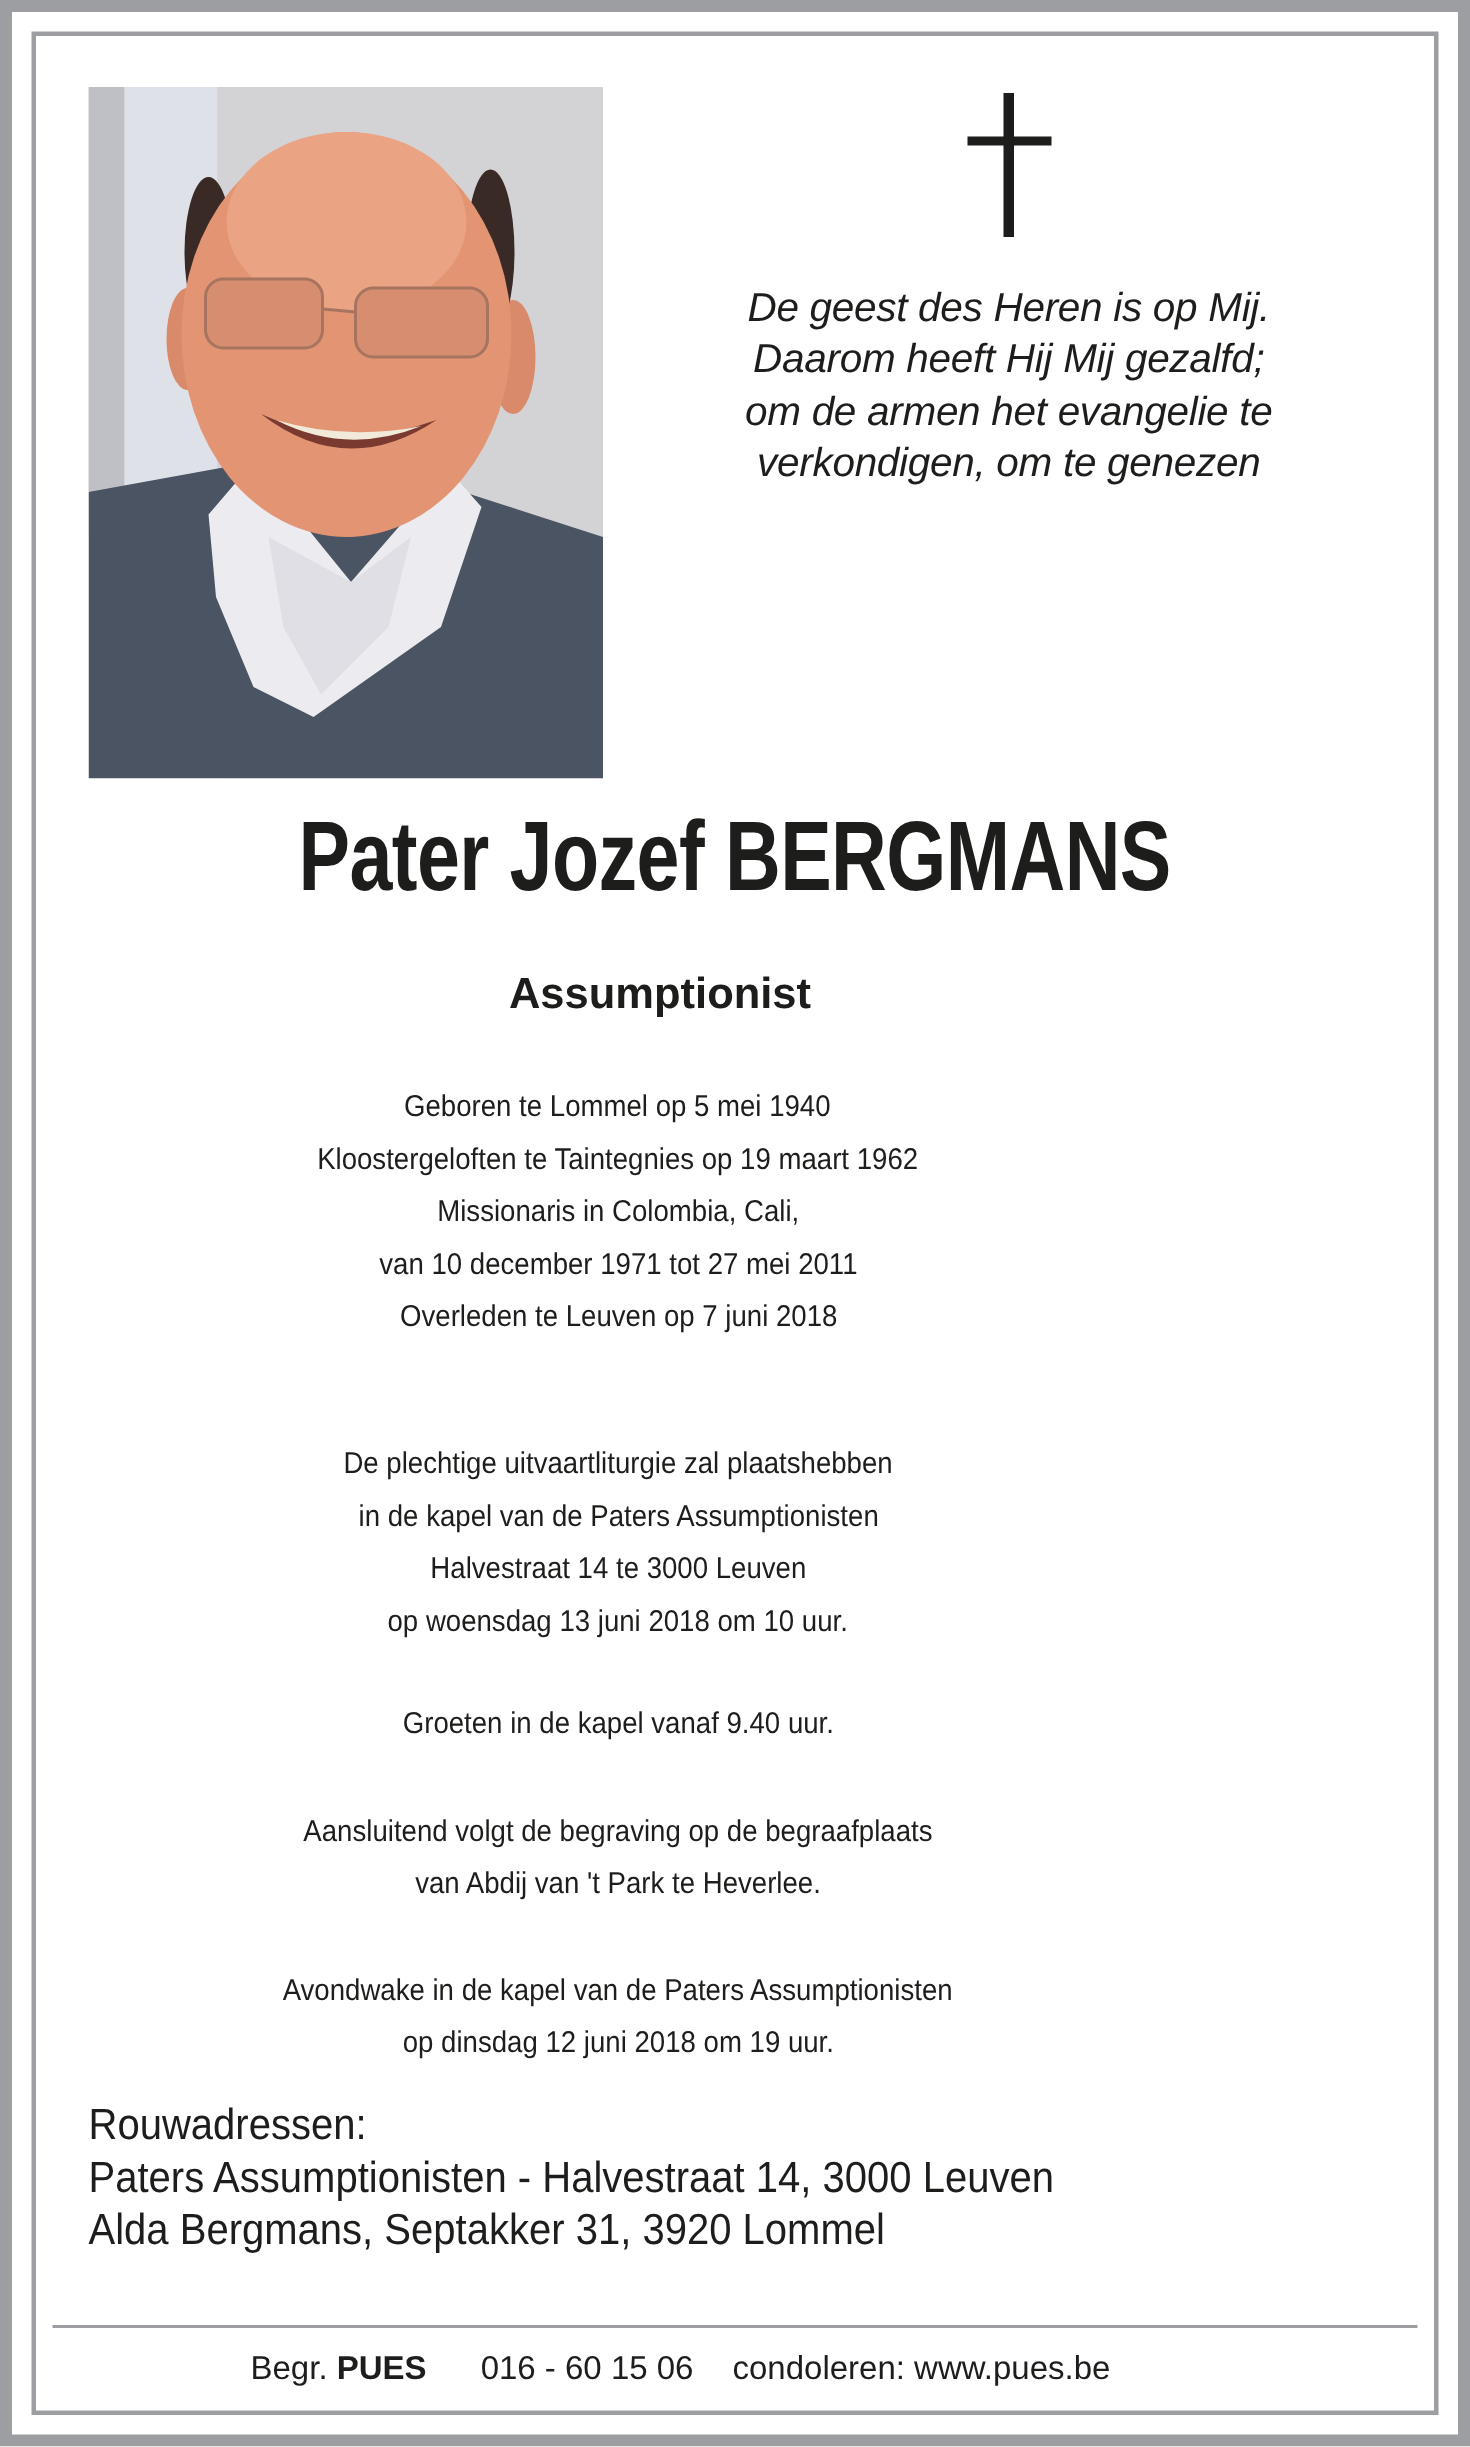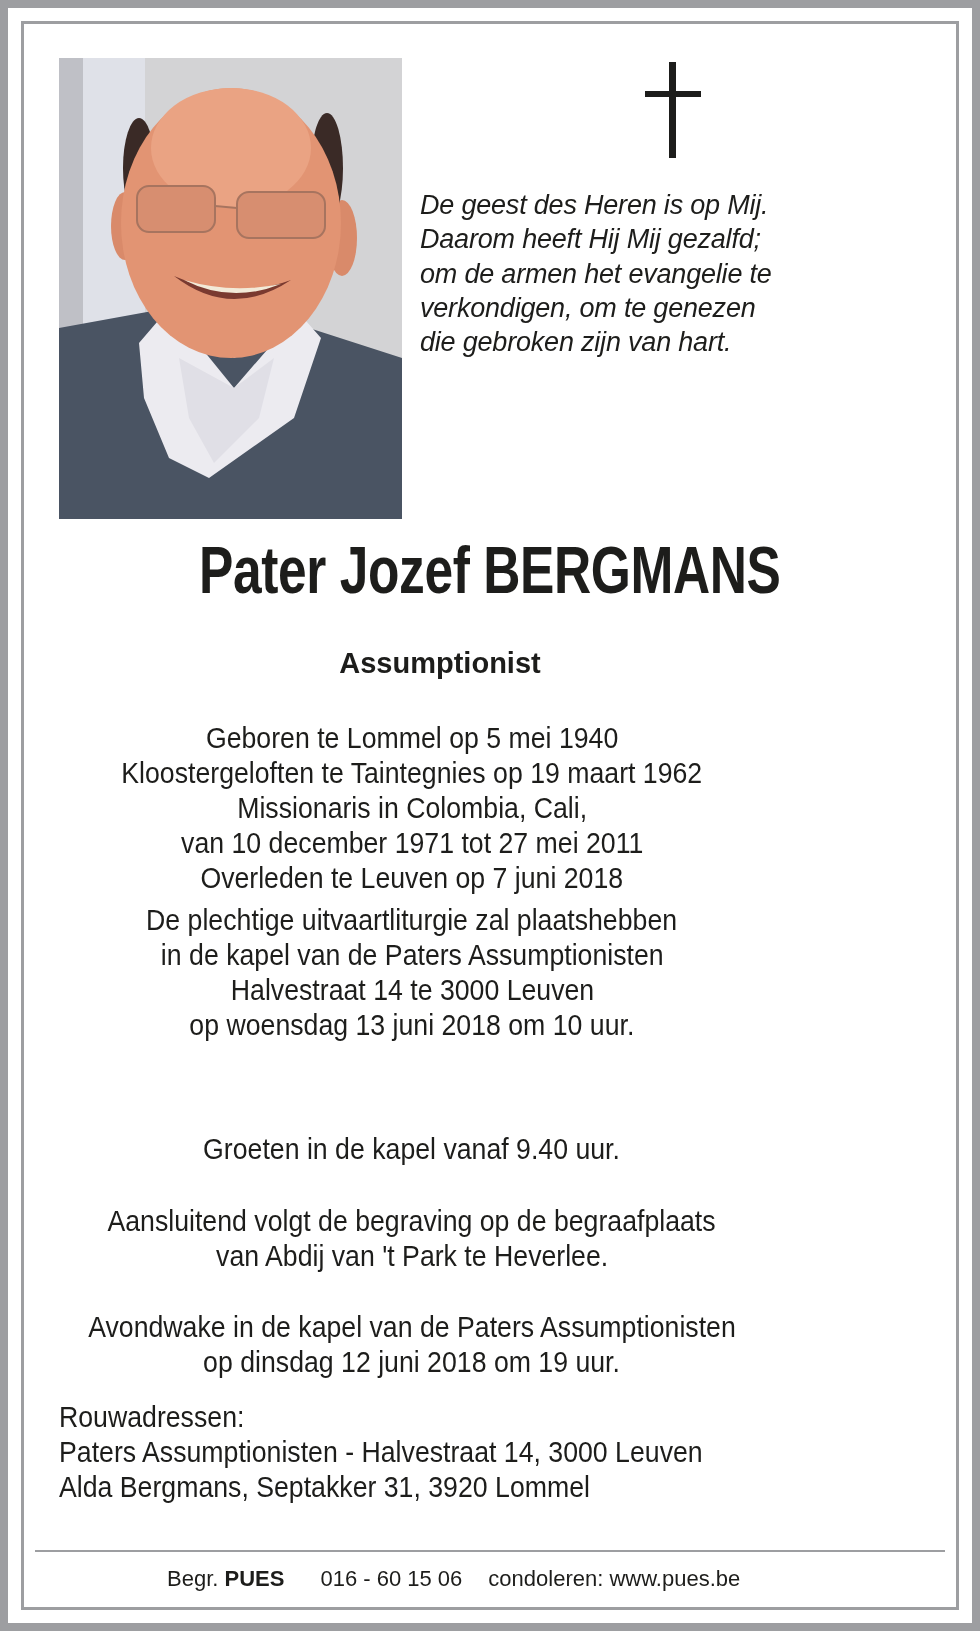--- a/index.html
+++ b/index.html
@@ -8,34 +8,34 @@
   .outer { position:absolute; left:0; top:0; width:980px; height:1631px;
            box-sizing:border-box; border:8px solid #9d9ea1; background:#ffffff; }
   .inner { position:absolute; left:21px; top:21px; width:938px; height:1589px;
            box-sizing:border-box; border:3px solid #9d9ea1; background:#ffffff; }
   .photo { position:absolute; left:59px; top:58px; width:343px; height:461px; overflow:hidden;
            background:#d9d9dc; }
   .photo svg { display:block; width:100%; height:100%; }
   .cross { position:absolute; left:645px; top:62px; width:56px; height:96px; }
   .cross .v { position:absolute; left:24px; top:0; width:7px; height:96px; background:#1d1d1b; }
   .cross .h { position:absolute; left:0; top:29px; width:56px; height:6px; background:#1d1d1b; }
-  .quote { position:absolute; left:420px; top:188px; width:505px; text-align:left;
+  .quote { position:absolute; left:420px; top:188px; width:505px; text-align:center;
            font-style:italic; font-size:27px; line-height:34.3px; color:#1d1d1b; letter-spacing:-0.2px; }
   .quote div { white-space:nowrap; }
   .name { position:absolute; left:0; top:530px; width:980px; text-align:center;
           font-weight:bold; font-size:66px; line-height:80px; color:#1d1d1b; }
   .name span { display:inline-block; transform:scaleX(0.78); transform-origin:center; white-space:nowrap; letter-spacing:-0.5px; }
   .role { position:absolute; left:0; top:643px; width:880px; text-align:center;
           font-weight:bold; font-size:29px; line-height:40px; color:#1d1d1b; }
   .block { position:absolute; left:0; width:824px; text-align:center;
-           font-size:29px; line-height:35px; color:#1d1d1b; }
+           font-size:20px; line-height:35px; color:#1d1d1b; }
   .block div { white-space:nowrap; }
   .block span.c { display:inline-block; transform:scaleX(0.92); transform-origin:center; }
   .bio { top:721px; }
-  .liturgy { top:903px; }
+  .liturgy { top:959px; }
   .greet { top:1132px; }
   .burial { top:1204px; }
   .wake { top:1310px; }
   .addr { position:absolute; left:59px; top:1400px; font-size:29px; line-height:35px; color:#1d1d1b; }
   .addr div { white-space:nowrap; }
   .addr span.c { display:inline-block; transform:scaleX(0.92); transform-origin:left; }
   .divider { position:absolute; left:35px; top:1550px; width:910px; height:2px; background:#9d9ea1; }
   .footer { position:absolute; left:167px; top:1564px; font-size:22px; line-height:30px; color:#1d1d1b; white-space:nowrap; }
   .footer .b { font-weight:bold; }
   .footer .gap { display:inline-block; width:36px; }
@@ -80,21 +80,20 @@
 <div class="cross">
   <div class="v"></div>
   <div class="h"></div>
 </div>
 
 <div class="quote">
   <div>De geest des Heren is op Mij.</div>
   <div>Daarom heeft Hij Mij gezalfd;</div>
   <div>om de armen het evangelie te</div>
   <div>verkondigen, om te genezen</div>
-  <div>die gebroken zijn van hart.</div>
 </div>
 
 <div class="name">
   <span>Pater Jozef BERGMANS</span>
 </div>
 
 <div class="role">Assumptionist</div>
 
 <div class="block bio">
   <div><span class="c">Geboren te Lommel op 5 mei 1940</span></div>

